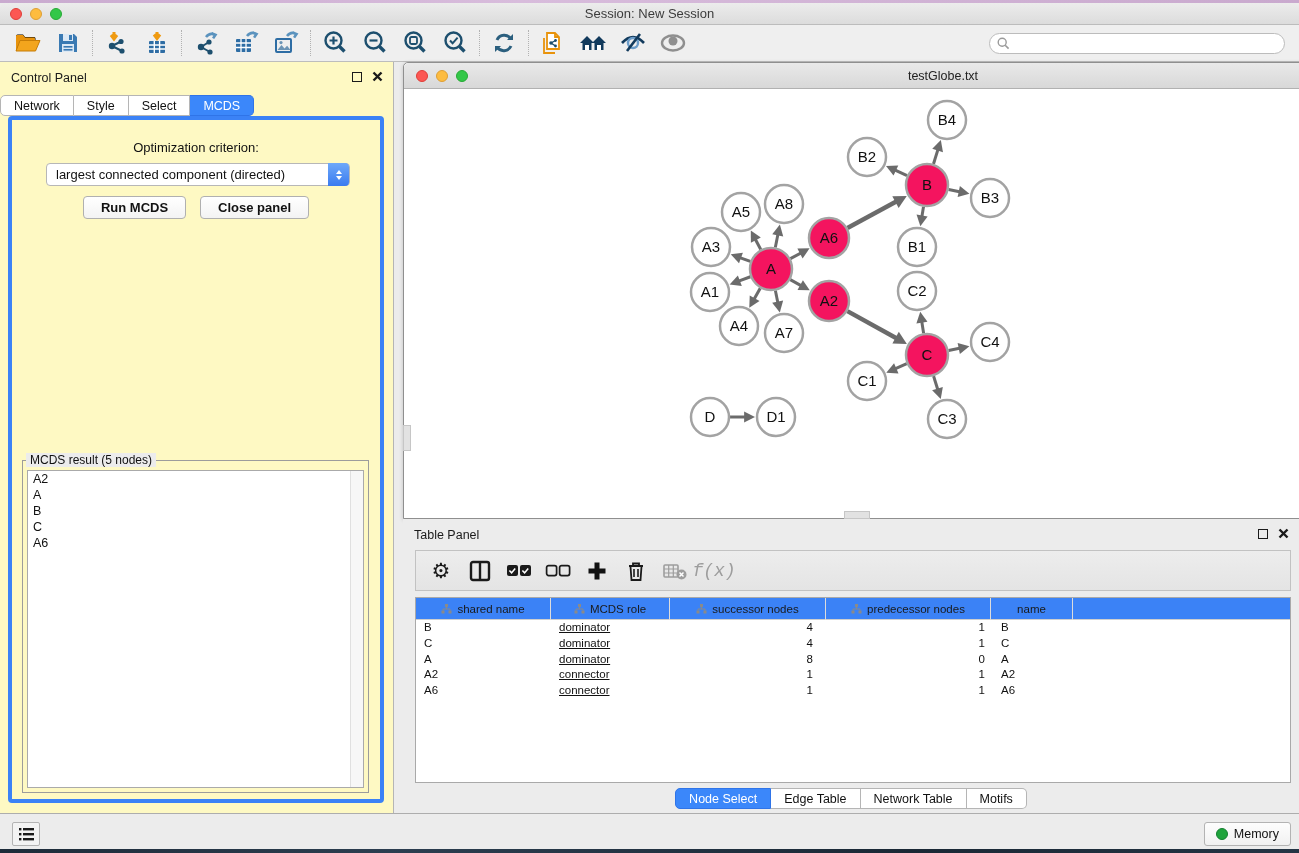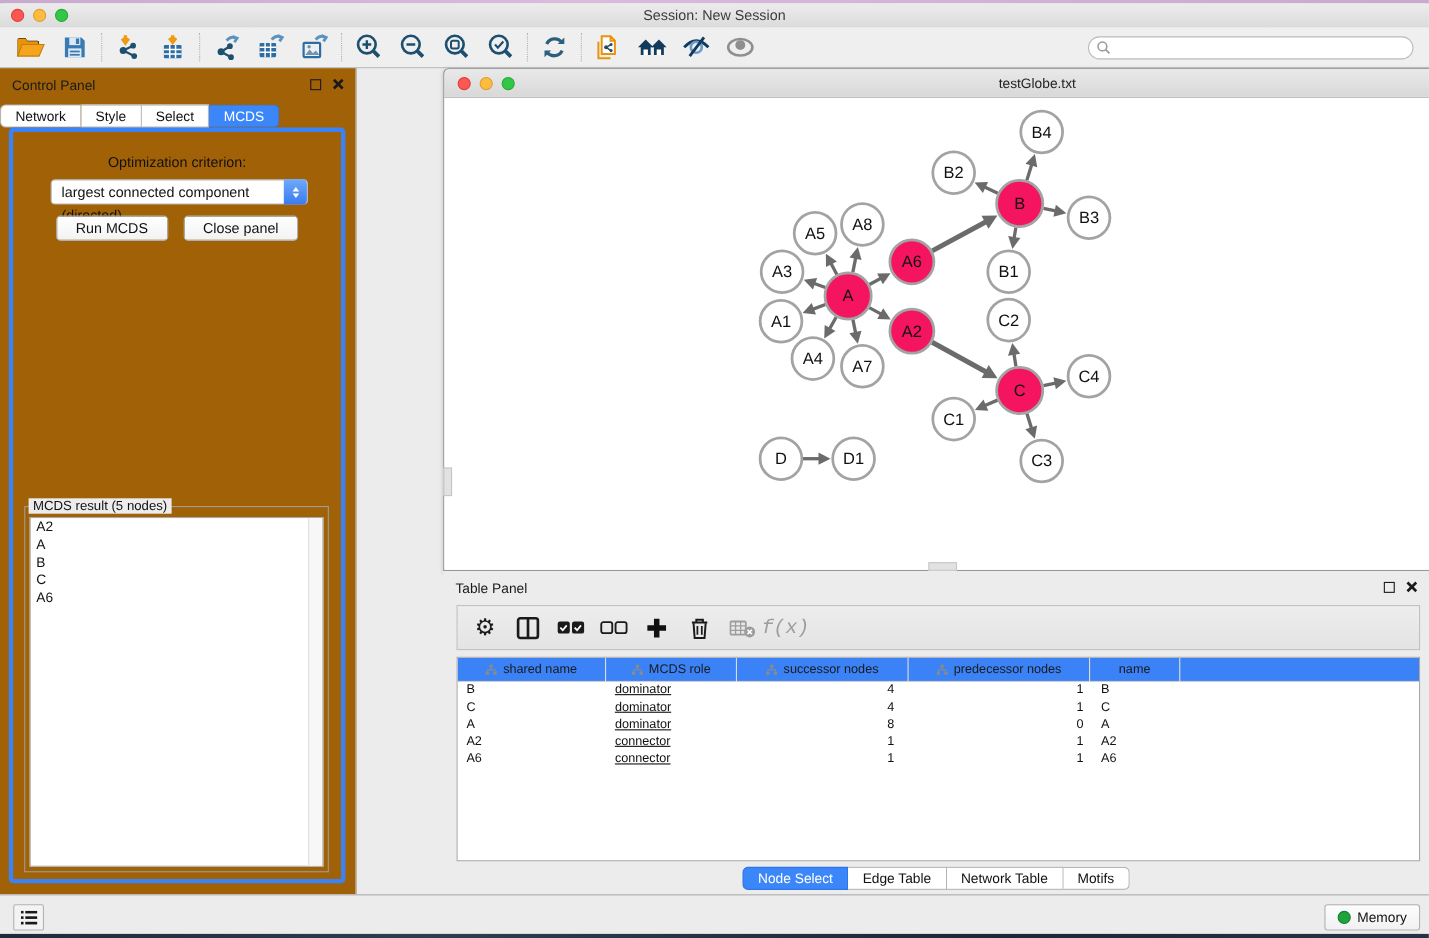--- a/index.html
+++ b/index.html
@@ -30,22 +30,22 @@
              display:flex; align-items:center; padding:0 8px; }
   .tb-btn { width:40px; height:30px; display:flex; align-items:center; justify-content:center; }
   .tb-sep { width:1px; height:26px; border-left:1px dotted #b2b2b2; margin:0 4px; }
   .tb-spacer { flex:1; }
   .searchbox { position:relative; width:296px; height:21px; margin-right:6px; }
   .searchbox input { width:100%; height:100%; border:1px solid #bcbcbc; border-radius:11px;
                      background:#fff; padding:0 8px 0 24px; font-size:12px; outline:none; }
   .searchbox svg { position:absolute; left:8px; top:4px; }
 
   
-  .control-panel { position:absolute; left:0; top:62px; width:324px; height:751px;
-                   background:#a16207; border-right:1px solid #b5b5b5; }
+  .control-panel { position:absolute; left:0; top:62px; width:394px; height:751px;
+                   background:#fef9c3; border-right:1px solid #b5b5b5; }
   .panel-head { position:absolute; left:0; top:0; width:100%; height:30px; }
   .panel-head .panel-title { position:absolute; left:11px; top:9px; font-size:12.5px; color:#1a1a1a; }
   .panel-icons { position:absolute; right:10px; top:9px; display:flex; gap:10px; align-items:center; }
   .float-icon { width:10px; height:10px; border:1.6px solid #1a1a1a; display:inline-block; }
 
   .seg { display:flex; }
   .seg-tab { background:#fff; border:1px solid #b5b5b5; border-left:none; padding:2.5px 13px;
              font-size:12.5px; color:#111; cursor:default; }
   .seg-tab:first-child { border-left:1px solid #b5b5b5; border-radius:5px 0 0 5px; }
   .seg-tab:last-child  { border-radius:0 5px 5px 0; }
@@ -60,21 +60,21 @@
               border:1px solid #b7b7b7; border-radius:4px; font-size:13px; color:#111;
               line-height:21px; padding-left:9px; }
   .dropdown .stepper { position:absolute; right:0; top:-1px; bottom:-1px; width:21px;
               background:linear-gradient(180deg,#6fa9f9,#3a7bf0); border-radius:0 4px 4px 0;
               display:flex; flex-direction:column; align-items:center; justify-content:center; gap:2px; }
   .tri-up   { width:0; height:0; border-left:3.5px solid transparent; border-right:3.5px solid transparent; border-bottom:4.5px solid #fff; }
   .tri-down { width:0; height:0; border-left:3.5px solid transparent; border-right:3.5px solid transparent; border-top:4.5px solid #fff; }
   .btn-row { position:absolute; left:0; right:0; top:76px; display:flex; justify-content:center; gap:14px; }
   .push-btn { background:linear-gradient(180deg,#ffffff,#f3f3f3); border:1px solid #b0b0b0;
               border-radius:4px; font-size:13px; color:#111; padding:3px 17px;
-              font-family:"Liberation Sans",sans-serif; }
+              font-family:"Liberation Sans",sans-serif;font-weight:bold; }
 
   .mcds-box { position:absolute; left:10px; right:11px; top:340px; bottom:6px;
               border:1px solid #9c9c9c; }
   .mcds-legend { position:absolute; top:-8px; left:3px; background:#ececec; padding:0 4px;
                  font-size:12px; color:#111; }
   .mcds-list { position:absolute; left:4px; right:4px; top:9px; bottom:4px; background:#fff;
                border:1px solid #aaa; overflow:hidden; }
   .mcds-scroll { position:absolute; right:0; top:0; bottom:0; width:13px; background:#f7f7f7;
                  border-left:1px solid #e0e0e0; }
   .mcds-item { font-size:12.5px; color:#111; line-height:16px; padding-left:5px; }

